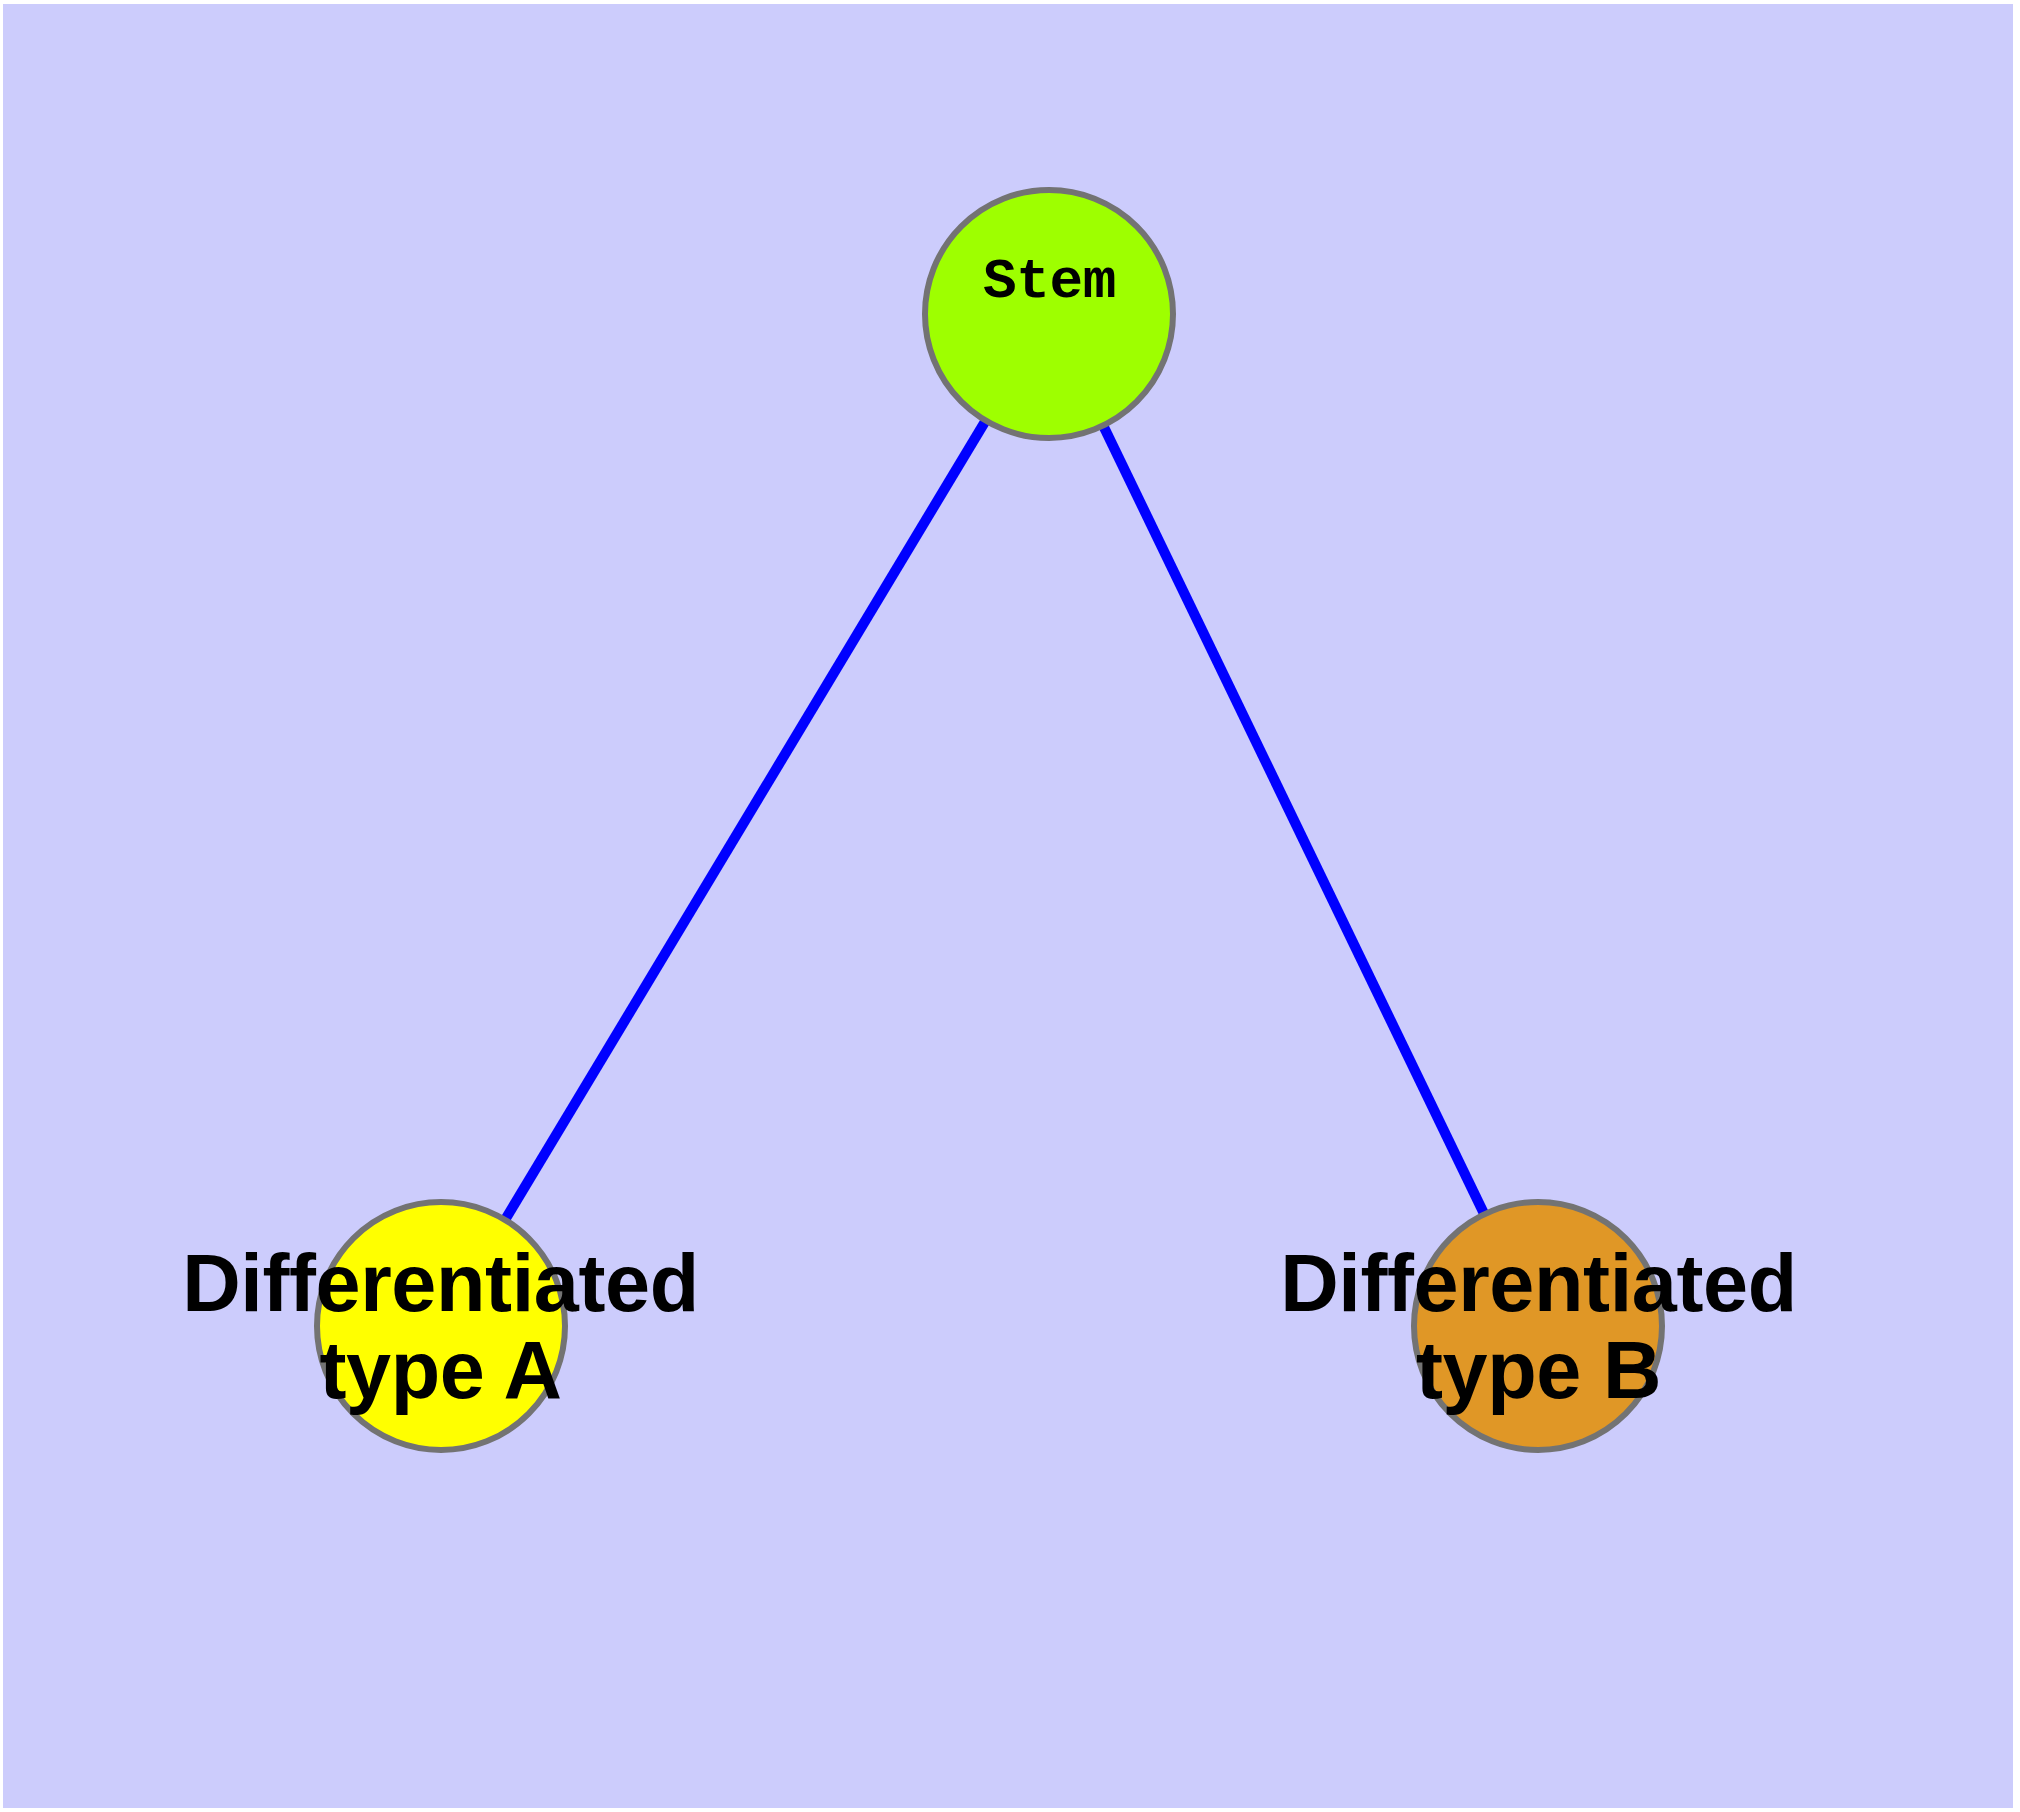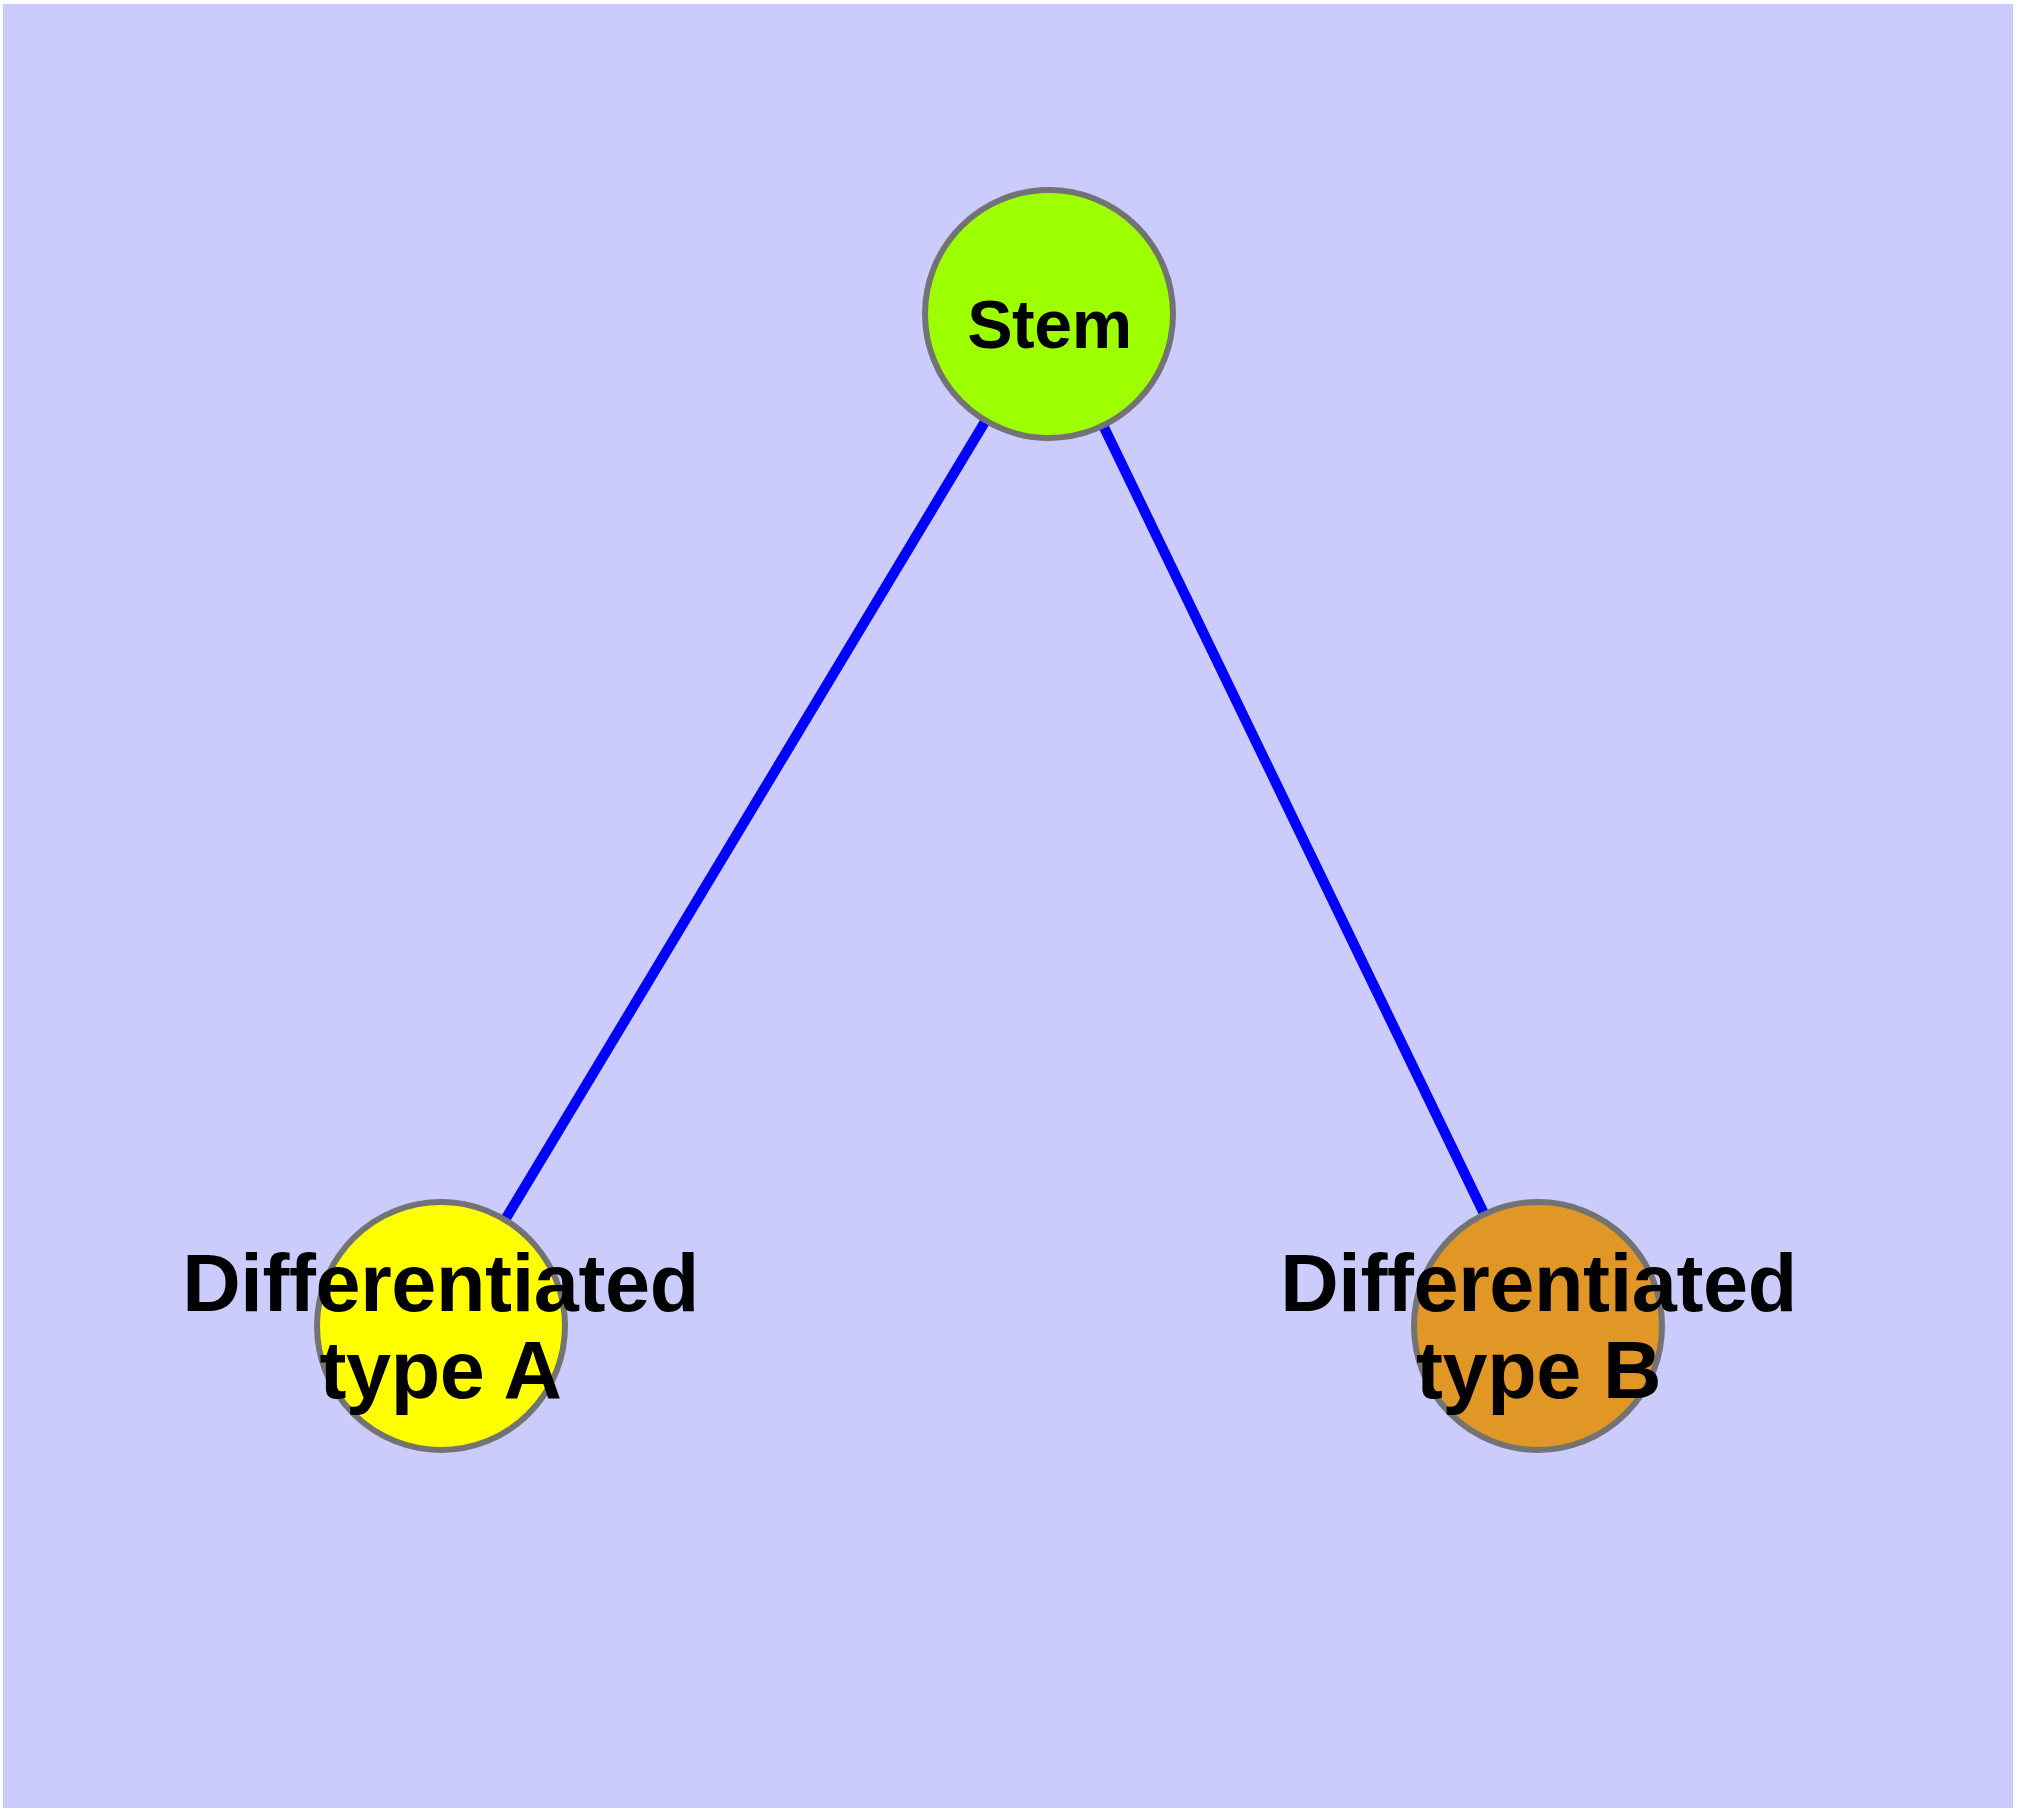--- a/index.html
+++ b/index.html
@@ -59,21 +59,21 @@
 
   <svg id="graph-svg" viewBox="0 0 2384 2138" xmlns="http://www.w3.org/2000/svg">
     <g>
       <line id="edge-0" x1="1238" y1="371" x2="520" y2="1565" stroke="#0000ff" stroke-width="12" stroke-linecap="butt"></line>
       <line id="edge-1" x1="1238" y1="371" x2="1815" y2="1565" stroke="#0000ff" stroke-width="12" stroke-linecap="butt"></line>
     </g>
   </svg>
 
   <div class="node-group">
     <div class="node-circle" id="circle-0" style="left: 922px; top: 187px; width: 254px; height: 254px; background: rgb(158, 255, 0); border-color: rgb(115, 115, 115);"></div>
-    <div class="node-label" id="label-0" style="font-size: 68px; width: 1187px; left: 456px; top: 288px;">Stem</div>
+    <div class="node-label" id="label-0" style="font-size: 56px; width: 1187px; left: 456px; top: 253px; font-family: Liberation Mono, monospace;">Stem</div>
   </div>
 
   <div class="node-group">
     <div class="node-circle" id="circle-1" style="left: 314px; top: 1199px; width: 254px; height: 254px; background: rgb(255, 255, 0); border-color: rgb(115, 115, 115);"></div>
     <div class="node-label" id="label-1" style="font-size: 81px; width: 1187px; left: -153px; top: 1240px;">Differentiated
 type A</div>
   </div>
 
   <div class="node-group">
     <div class="node-circle" id="circle-2" style="left: 1411px; top: 1199px; width: 254px; height: 254px; background: rgb(224, 151, 38); border-color: rgb(115, 115, 115);"></div>

